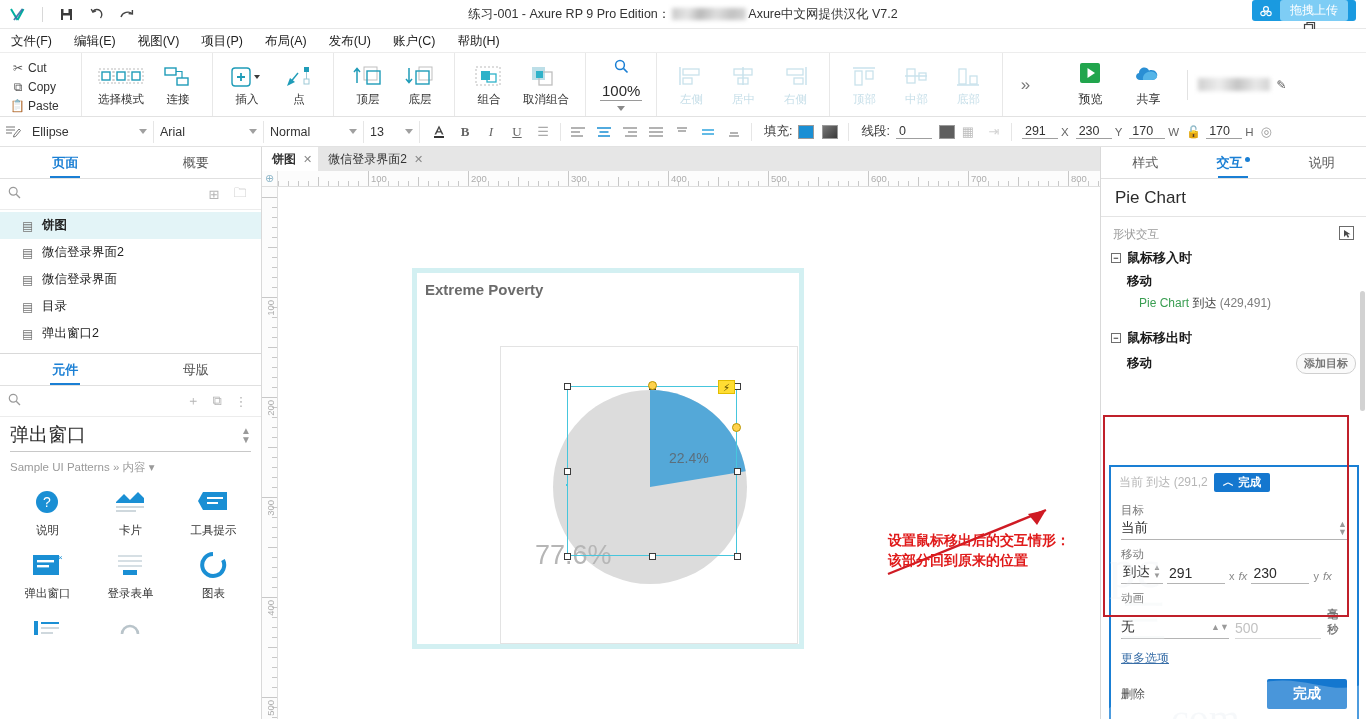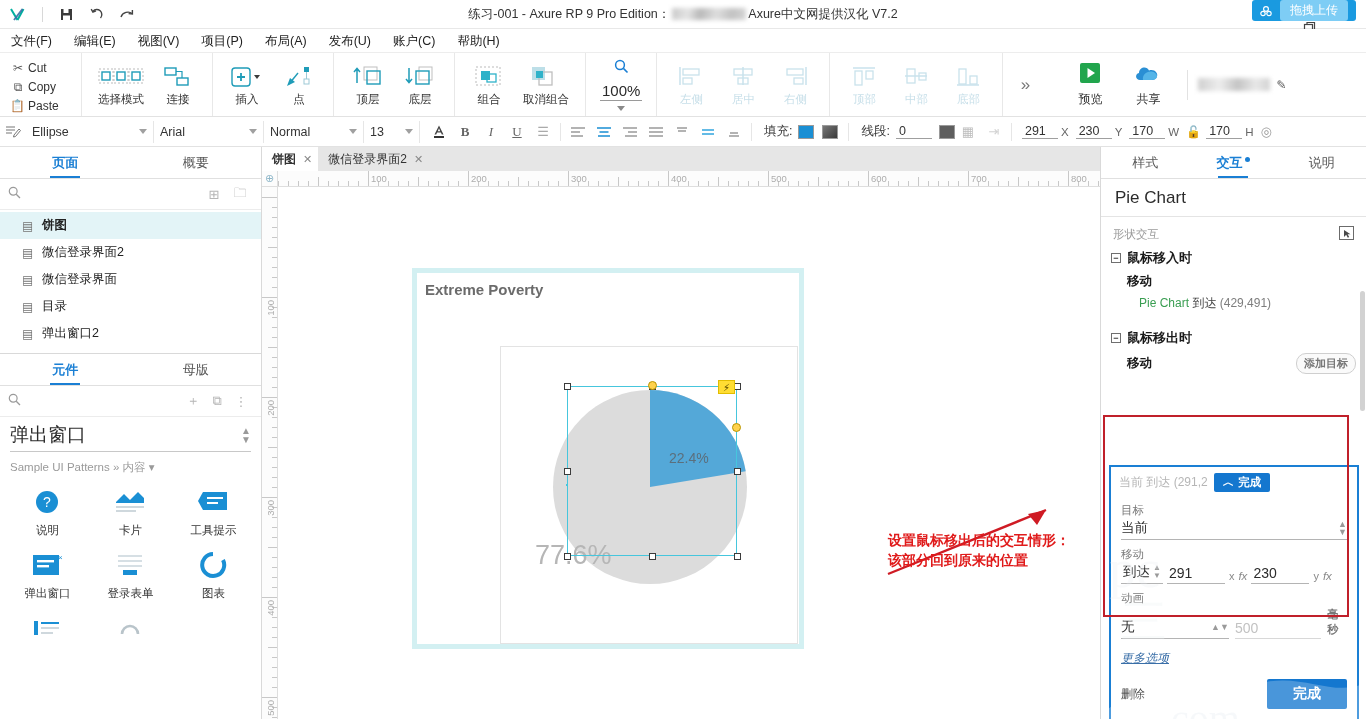--- a/index.html
+++ b/index.html
@@ -276,21 +276,21 @@
   .mv-row { display: flex; align-items: flex-end; padding: 0 10px; gap: 4px; }
   .mv-sel { font-size: 13.5px; color: #2b2b2b; border-bottom: 1px solid #b4b4b4; padding: 0 2px 2px; display: flex; align-items: center; gap: 3px; }
   .mv-num { width: 58px; border-bottom: 1px solid #b4b4b4; font-size: 14px; color: #2b2b2b; padding: 0 2px 2px; }
   .mv-tag { font-size: 11px; color: #8a8a8a; padding-bottom: 2px; }
   .mv-fx { font-size: 11.5px; color: #8a8a8a; font-style: italic; padding-bottom: 2px; }
   .anim-row { display: flex; align-items: flex-end; padding: 0 10px; gap: 6px; }
   .anim-sel { width: 120px; border-bottom: 1px solid #b4b4b4; font-size: 13.5px; color: #2b2b2b; padding-bottom: 2px; display: flex; align-items: center; }
   .anim-sel .stepper { margin-left: auto; font-size: 9px; color: #9a9a9a; }
   .anim-num { width: 96px; border-bottom: 1px solid #d8d8d8; font-size: 14px; color: #c2c2c2; padding-bottom: 2px; }
   .anim-unit { font-size: 11px; color: #777; padding-bottom: 2px; font-weight: bold; }
-  .more-opt { font-size: 12px; color: #3a6fa8; padding: 11px 10px 2px; text-decoration: underline; font-style: italic; }
+  .more-opt { font-size: 12px; color: #3a6fa8; padding: 11px 10px 2px; text-decoration: underline; }
   .bb-bottom { display: flex; align-items: center; padding: 10px 10px 0; }
   .del-lnk { font-size: 12px; color: #444; }
   .finish-btn {
     margin-left: auto; background: #1477cf; color: #fff; font-size: 14px; font-weight: bold;
     padding: 6px 26px; border-radius: 2px;
   }
   .newint-btn {
     position: absolute; left: 16px; bottom: 18px; width: 234px; height: 30px;
     background: #1477cf; color: #fff; font-size: 13.5px; display: flex; align-items: center;
     justify-content: center; z-index: 2;

